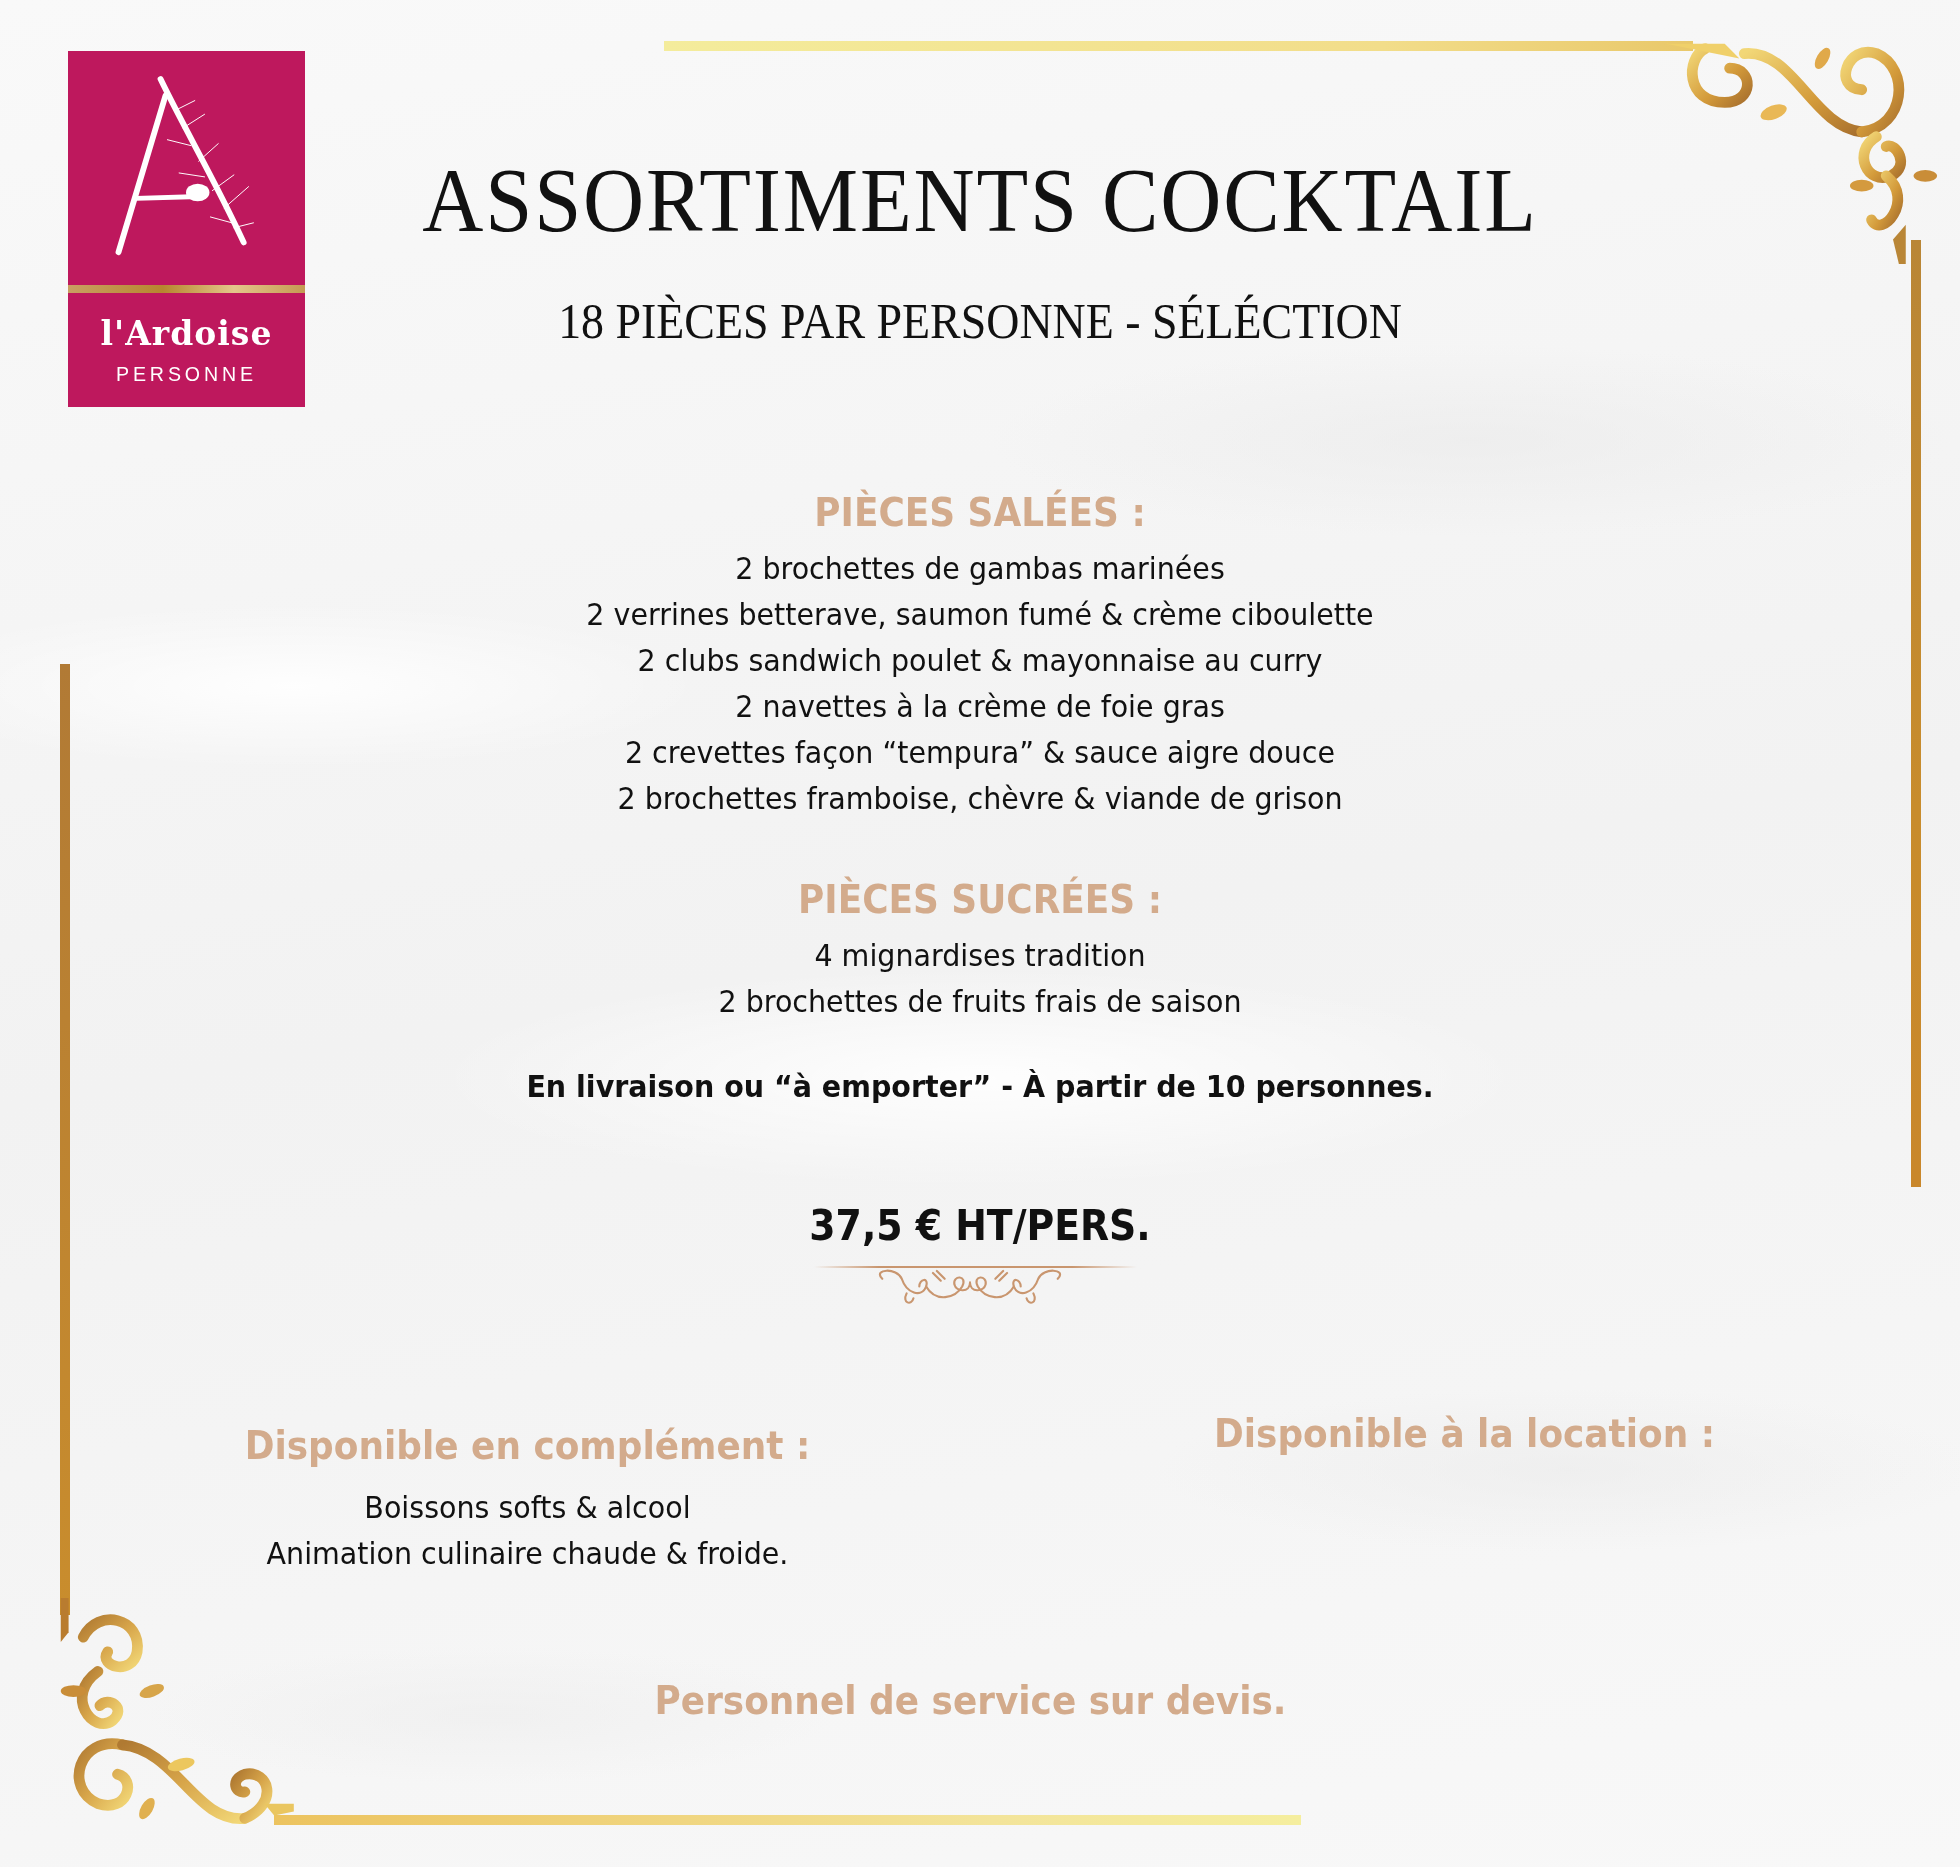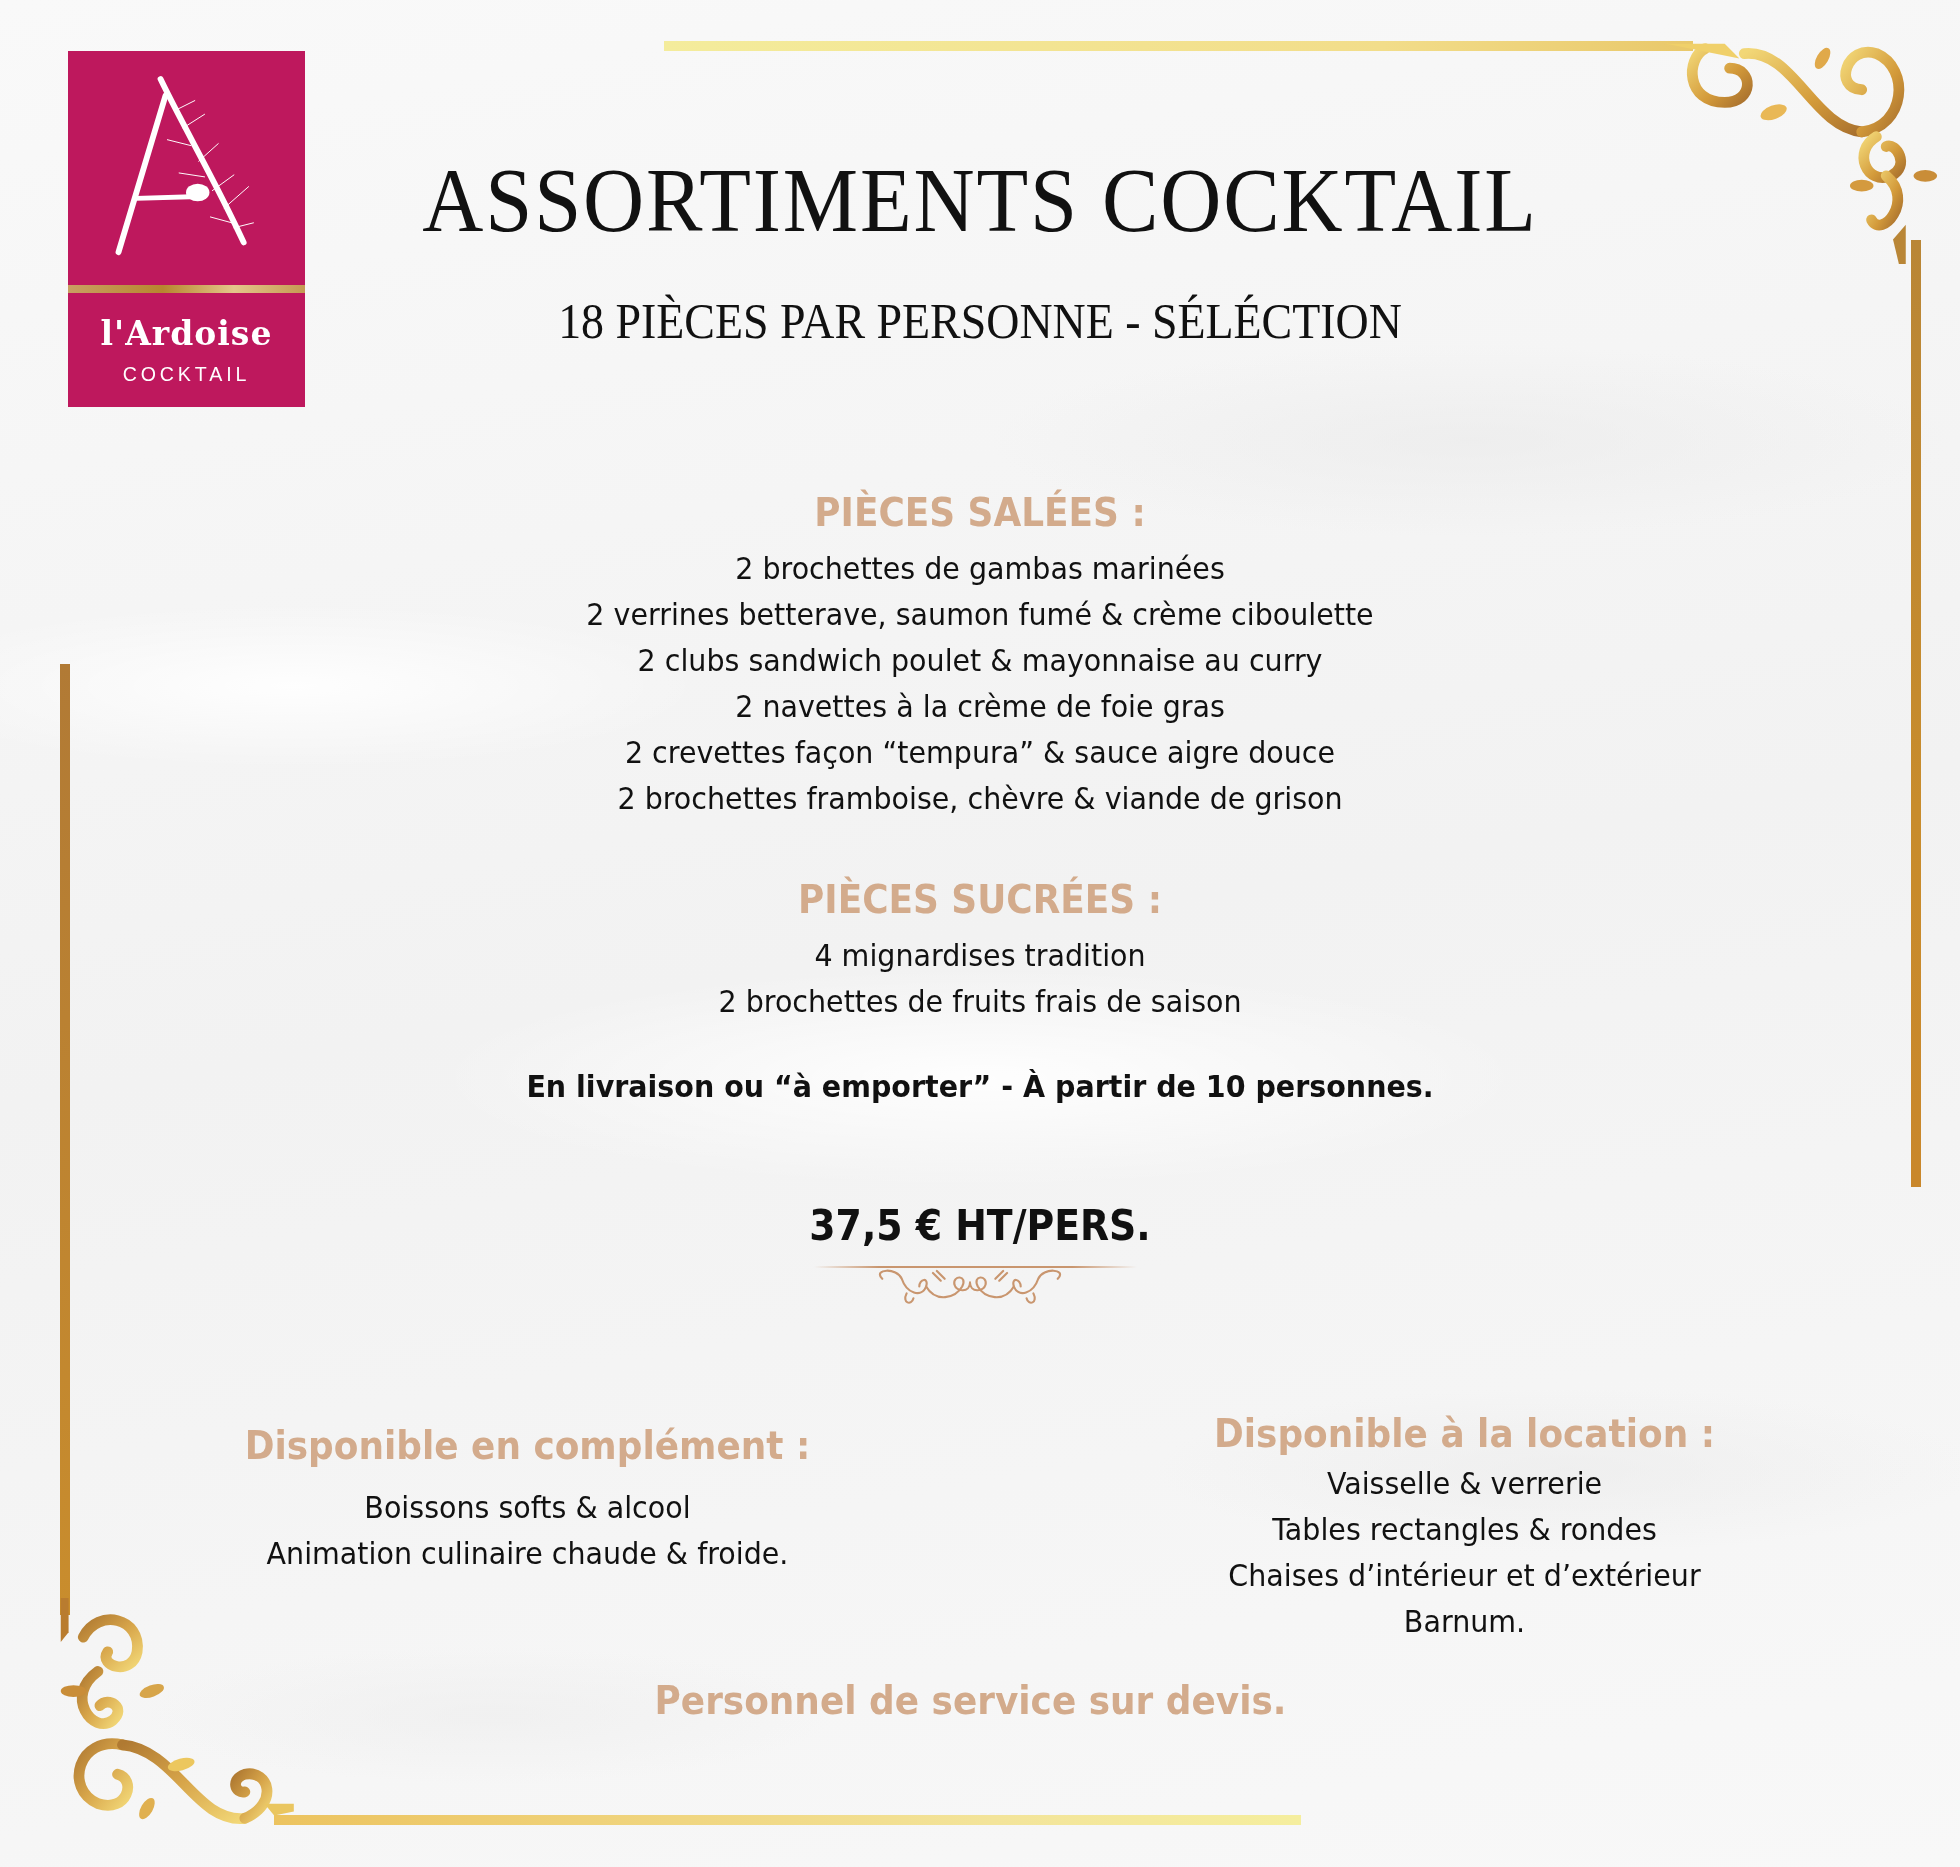--- a/index.html
+++ b/index.html
@@ -140,21 +140,21 @@
       <path d="M40 130 L 105 128" stroke-width="5"></path>
       <path d="M65 8 C 90 60, 120 110, 150 175" stroke-width="6"></path>
       <path d="M80 40 l 20 -10 M 88 58 l 22 -14 M 96 76 l -24 -6 M 104 92 l 20 -18 M 110 108 l -26 -4 M 118 122 l 22 -16 M 130 140 l 25 -22 M 138 155 l -22 -6 M 140 160 l 20 -5"></path>
     </g>
     <g fill="#fff">
       <ellipse cx="103" cy="124" rx="12" ry="9"></ellipse>
     </g>
   </svg>
   <div class="gold-band"></div>
   <div class="brand">l'Ardoise</div>
-  <div class="sub">COCKTAIL</div>
+  <div class="sub">PERSONNE</div>
 </div>
 
 <div class="abs title center">ASSORTIMENTS  COCKTAIL</div>
 <div class="abs subtitle center">18 PIÈCES PAR PERSONNE - SÉLÉCTION</div>
 
 <div class="abs section-head center" style="top:490px;">PIÈCES SALÉES :</div>
 <div class="abs items center" style="top:545px;">
   <div>2 brochettes de gambas marinées</div>
   <div>2 verrines betterave, saumon fumé &amp; crème ciboulette</div>
   <div>2 clubs sandwich poulet &amp; mayonnaise au curry</div>
@@ -188,22 +188,16 @@
 <div class="abs col col-left center">
   <div class="head">Disponible en complément :</div>
   <div class="list" style="margin-top:16px;">
     <div>Boissons softs &amp; alcool</div>
     <div>Animation culinaire chaude &amp; froide.</div>
   </div>
 </div>
 
 <div class="abs col col-right center">
   <div class="head">Disponible à la location :</div>
-  <div class="list" style="margin-top:3.9px;">
-    <div>Vaisselle &amp; verrerie</div>
-    <div>Tables rectangles &amp; rondes</div>
-    <div>Chaises d’intérieur et d’extérieur</div>
-    <div>Barnum.</div>
-  </div>
 </div>
 
 <div class="abs footer-note center">Personnel de service sur devis.</div>
 
 
 </body></html>

